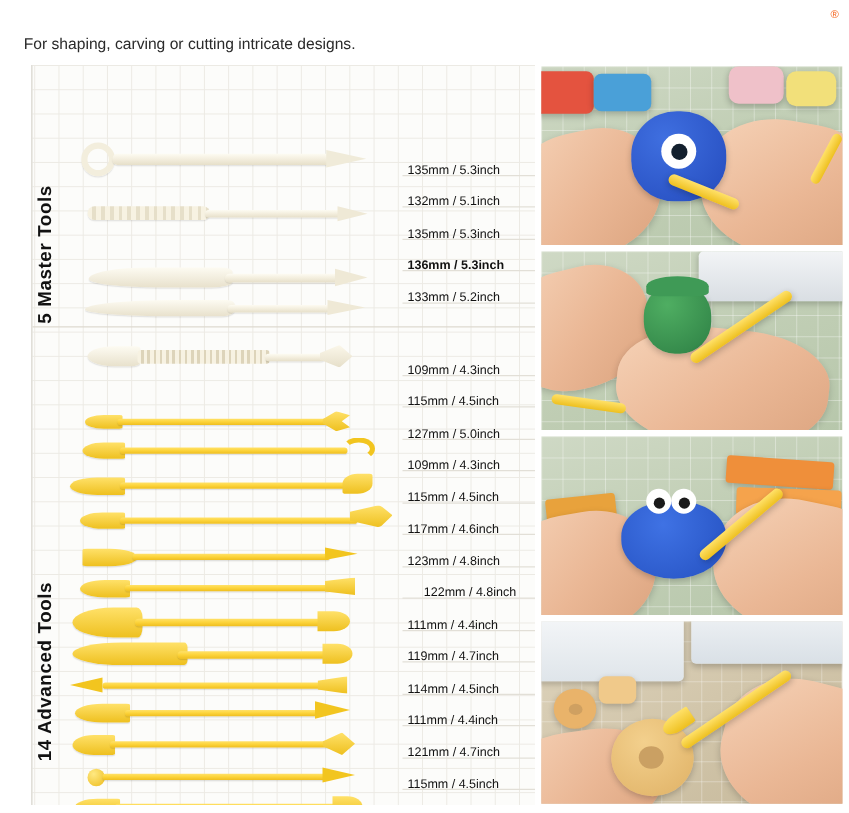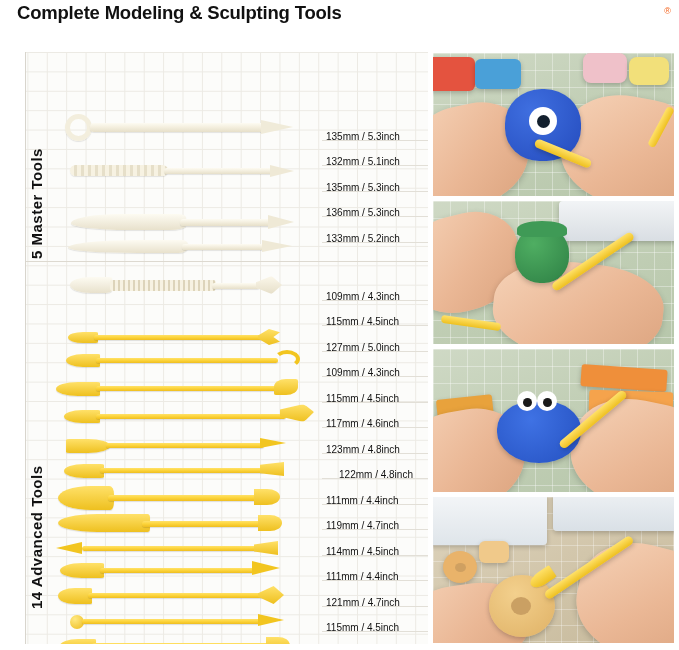--- a/index.html
+++ b/index.html
@@ -200,21 +200,21 @@
   .clay-stick { position: absolute; border-radius: 3px; }
   .tool-small { position: absolute; border-radius: 3px; background: linear-gradient(to bottom,#ffe169,#eec01f); }
 
   
   .sh { box-shadow: 0 2px 5px rgba(0,0,0,0.22); }
 </style>
 </head>
 <body>
 
 <div class="header">
-  <div class="title">Complete Modeling &amp; Sculpting Tools</div>
+  <div class="subtitle">For shaping, carving or cutting intricate designs.</div>
   <div class="brand-reg">®</div>
 </div>
 
 <div class="left-panel">
   <div class="grid-bg"></div>
   <div class="grid-edge-left"></div>
 
   <div class="vlabel vlabel-master">5 Master Tools</div>
   <div class="vlabel vlabel-adv">14 Advanced Tools</div>
 
@@ -251,21 +251,21 @@
     <div class="tool" style="left:248px; top:224px; width:26px; height:18px; background:linear-gradient(to bottom,#fbf7ea,#e6dfc9); border-radius:2px 60% 60% 2px; clip-path:polygon(0 35%,60% 0,100% 50%,60% 100%,0 65%);"></div>
   </div>
 
   <div class="meas-line" style="top:88px;"></div>
   <div class="meas" style="top:79px;">135mm / 5.3inch</div>
   <div class="meas-line" style="top:113px;"></div>
   <div class="meas" style="top:104px;">132mm / 5.1inch</div>
   <div class="meas-line" style="top:139px;"></div>
   <div class="meas" style="top:130px;">135mm / 5.3inch</div>
   <div class="meas-line" style="top:164px;"></div>
-  <div class="meas" style="top:155px;">136mm / 5.3inch</div>
+  <div class="meas" style="top:155px;font-weight:bold;">136mm / 5.3inch</div>
   <div class="meas-line" style="top:190px;"></div>
   <div class="meas" style="top:181px;">133mm / 5.2inch</div>
 
   <div>
     <div class="bar-yellow tool" style="left:66px; top:232px; width:0; height:0;"></div>
     <div class="blade-yellow tool" style="left:60px; top:280px; width:30px; height:11px; border-radius:60% 10% 10% 60%;"></div>
     <div class="bar-yellow tool" style="left:86px; top:283px; width:170px; height:5px;"></div>
     <div class="tool" style="left:250px; top:277px; width:22px; height:16px; background:linear-gradient(#ffe169,#eec01f); clip-path:polygon(0 40%,50% 0,100% 20%,70% 50%,100% 80%,50% 100%,0 60%);"></div>
   </div>
 

